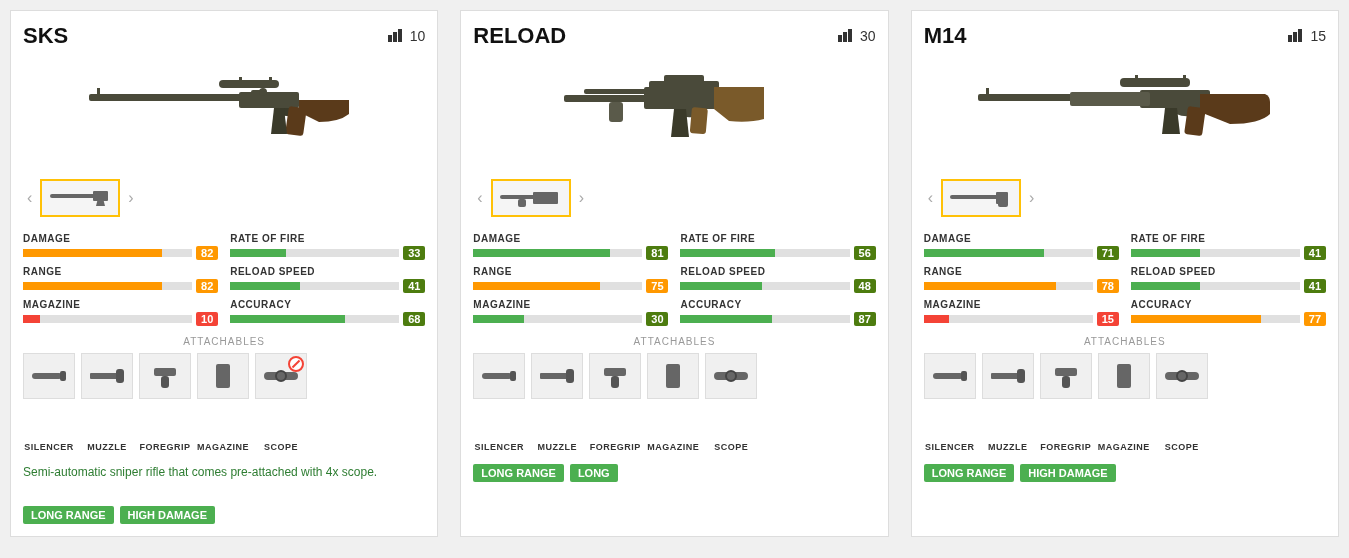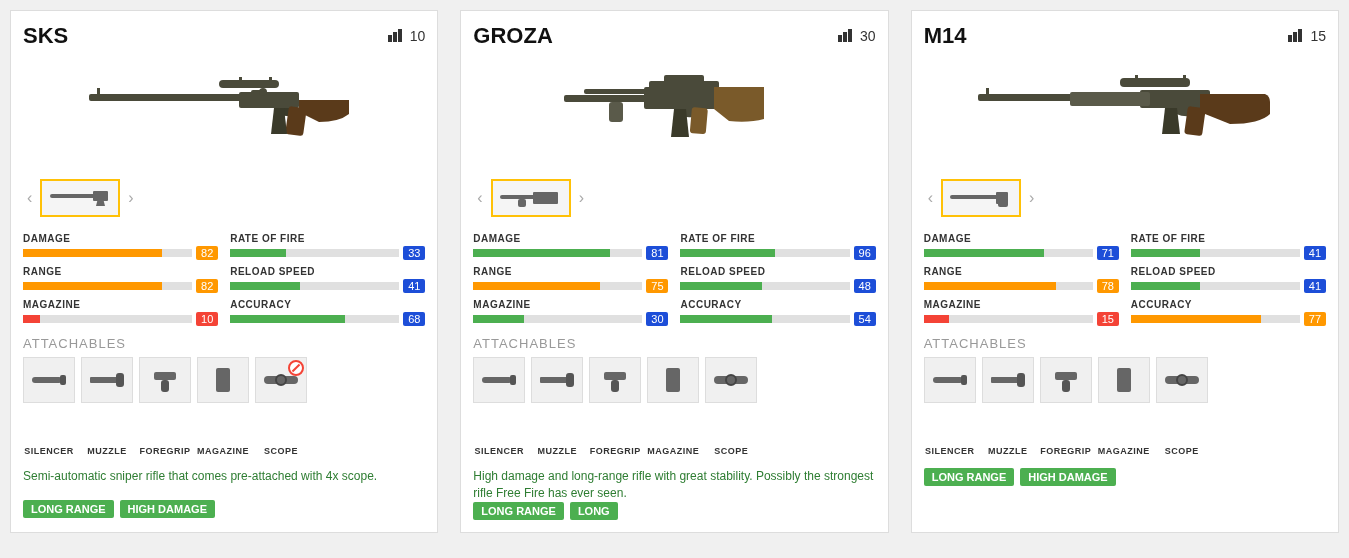--- a/index.html
+++ b/index.html
@@ -105,36 +105,37 @@
       border-radius: 0;
       overflow: visible;
       position: relative;
     }
     .stat-bar-fill {
       height: 100%;
       border-radius: 0;
     }
     .stat-value {
       font-size: 11px;
-      font-weight: normal;
+      font-weight: bold;
       color: #fff;
       min-width: 22px;
       text-align: center;
       padding: 1px 3px;
       border-radius: 2px;
     }
     .val-orange { background: #ff9800; }
-    .val-green { background: #1d4ed8; }
+    .val-green { background: #4d7c0f; }
     .val-red { background: #f44336; }
     .bar-red { background: #f44336; }
     .bar-orange { background: #ff9800; }
     .bar-green { background: #4caf50; }
     .attachables-label {
-      font-size: 13px;
+      font-size: 10px;
       color: #999;
+      text-align: center;
       letter-spacing: 1px;
       margin-bottom: 6px;
     }
     .attachables-row {
       display: flex;
       gap: 6px;
       margin-bottom: 12px;
       justify-content: flex-start;
     }
     .attach-item {
@@ -178,20 +179,21 @@
       content: '';
       width: 10px;
       height: 2px;
       background: #f44336;
       transform: rotate(-45deg);
       display: block;
     }
     .description {
       font-size: 12px;
       color: #2e7d32;
+      margin-bottom: 10px;
       line-height: 1.4;
       min-height: 32px;
     }
     .tags-row {
       display: flex;
       gap: 6px;
       flex-wrap: wrap;
     }
     .tag {
       padding: 3px 8px;
@@ -366,21 +368,21 @@
         </div>
       </div>
       <div class="description">Semi-automatic sniper rifle that comes pre-attached with 4x scope.</div>
       <div class="tags-row">
         <span class="tag tag-green">LONG RANGE</span>
         <span class="tag tag-green">HIGH DAMAGE</span>
       </div>
     </div>
     <div class="card">
       <div class="card-header">
-        <div class="card-title">GROZA</div>
+        <div class="card-title">RELOAD</div>
         <div class="card-ammo">
           <span><svg width="18" height="14" viewBox="0 0 18 14">
               <rect x="0" y="7" width="4" height="7" fill="#333"></rect>
               <rect x="5" y="4" width="4" height="10" fill="#333"></rect>
               <rect x="10" y="1" width="4" height="13" fill="#333"></rect>
             </svg></span>
           <span>30</span>
         </div>
       </div>
       <div class="weapon-image-container">
@@ -432,21 +434,21 @@
             </div>
             <div class="stat-value val-green">81</div>
           </div>
         </div>
         <div class="stat-item">
           <div class="stat-label">RATE OF FIRE</div>
           <div class="stat-bar-row">
             <div class="stat-bar-bg">
               <div class="stat-bar-fill bar-green" style="width: 56%;"></div>
             </div>
-            <div class="stat-value val-green">96</div>
+            <div class="stat-value val-green">56</div>
           </div>
         </div>
         <div class="stat-item">
           <div class="stat-label">RANGE</div>
           <div class="stat-bar-row">
             <div class="stat-bar-bg">
               <div class="stat-bar-fill bar-orange" style="width: 75%;"></div>
             </div>
             <div class="stat-value val-orange">75</div>
           </div>
@@ -468,21 +470,21 @@
             </div>
             <div class="stat-value val-green">30</div>
           </div>
         </div>
         <div class="stat-item">
           <div class="stat-label">ACCURACY</div>
           <div class="stat-bar-row">
             <div class="stat-bar-bg">
               <div class="stat-bar-fill bar-green" style="width: 54%;"></div>
             </div>
-            <div class="stat-value val-green">54</div>
+            <div class="stat-value val-green">87</div>
           </div>
         </div>
       </div>
       <div class="attachables-label">ATTACHABLES</div>
       <div class="attachables-row">
         <div class="attach-item">
           <div class="attach-box">
             <svg width="38" height="28" viewBox="0 0 38 28">
               <rect x="2" y="11" width="30" height="6" rx="3" fill="#666"></rect>
               <rect x="30" y="9" width="6" height="10" rx="2" fill="#555"></rect>
@@ -519,21 +521,20 @@
         <div class="attach-item">
           <div class="attach-box">
             <svg width="38" height="28" viewBox="0 0 38 28">
               <rect x="2" y="10" width="34" height="8" rx="4" fill="#666"></rect>
               <circle cx="19" cy="14" r="5" fill="none" stroke="#444" stroke-width="2"></circle>
             </svg>
           </div>
           <div class="attach-label">SCOPE</div>
         </div>
       </div>
-      <div class="description">High damage and long-range rifle with great stability. Possibly the strongest rifle Free Fire has ever seen.</div>
       <div class="tags-row">
         <span class="tag tag-green">LONG RANGE</span>
         <span class="tag tag-green">LONG</span>
       </div>
     </div>
     <div class="card">
       <div class="card-header">
         <div class="card-title">M14</div>
         <div class="card-ammo">
           <span><svg width="18" height="14" viewBox="0 0 18 14">

